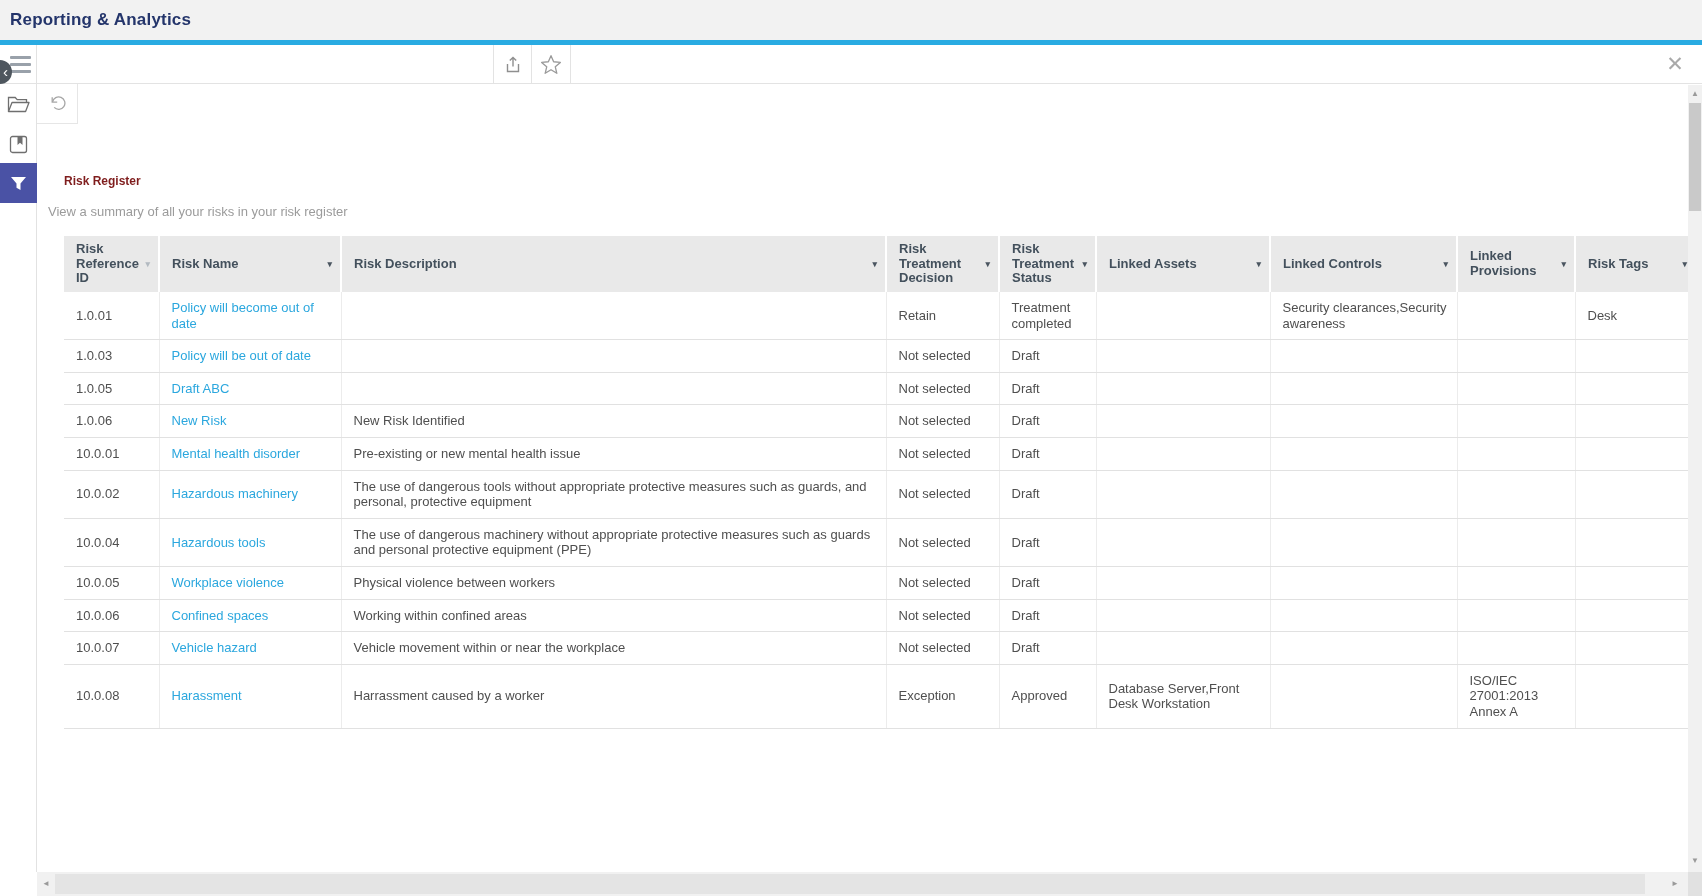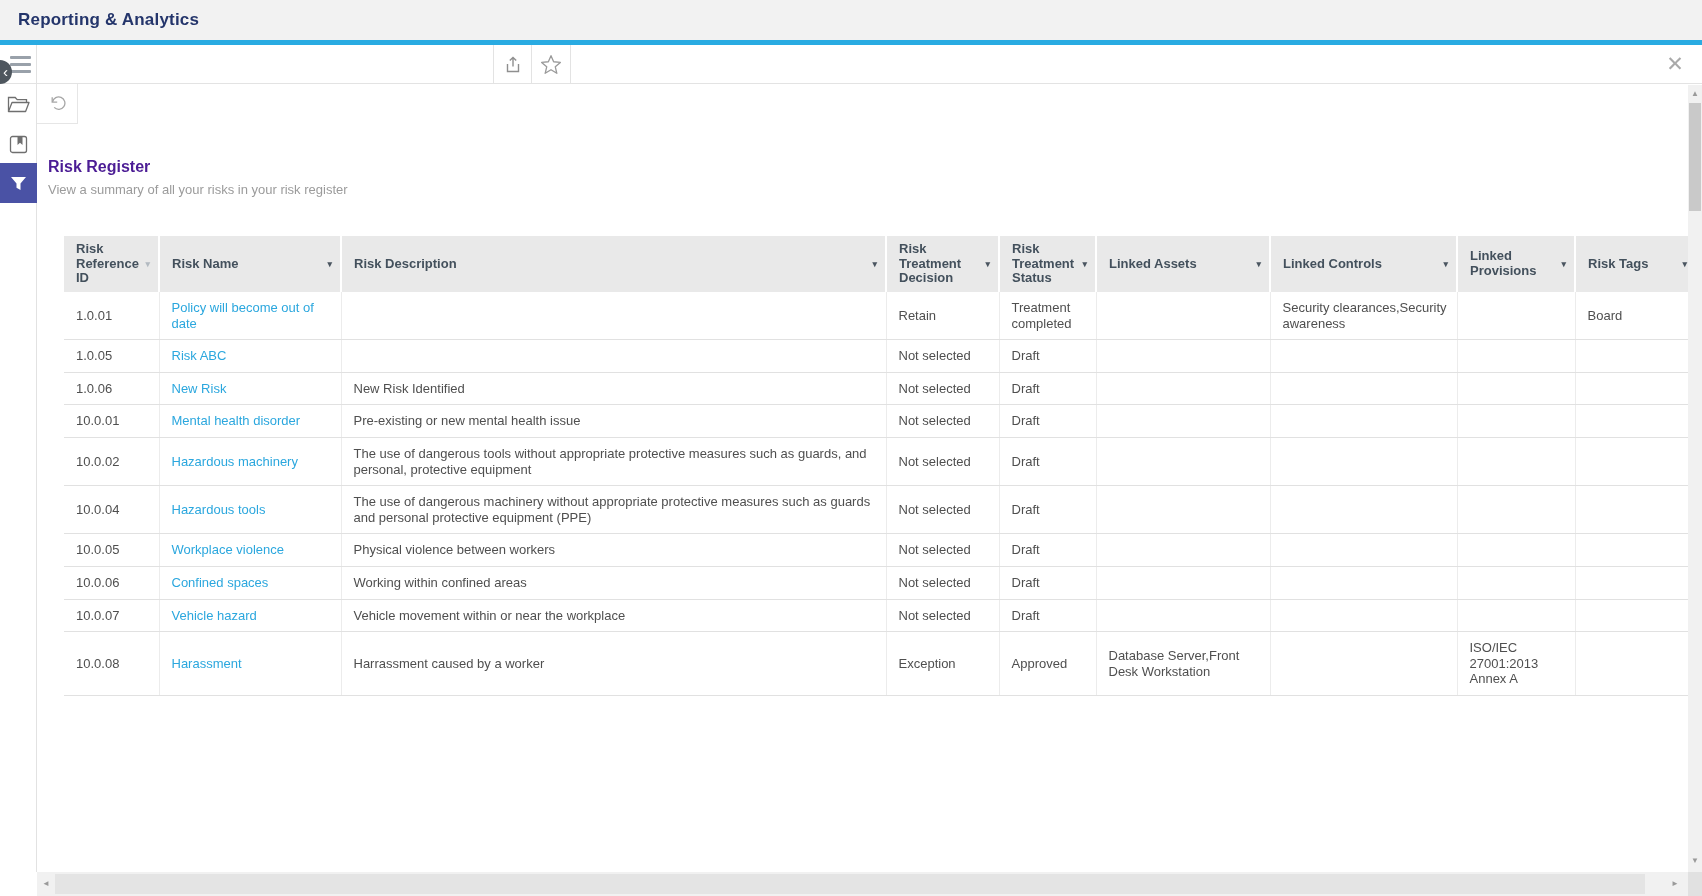--- a/index.html
+++ b/index.html
@@ -8,21 +8,21 @@
     background:#ffffff;
     font-family:"Liberation Sans", sans-serif;
     -webkit-font-smoothing:antialiased;
   }
   
   .topbar{
     position:absolute;left:0;top:0;width:1702px;height:40px;
     background:#f2f2f2;display:flex;align-items:center;
   }
   .topbar .title{
-    margin-left:18px;font-size:17px;font-weight:bold;color:var(--navy,#24356b);
+    margin-left:10px;font-size:17px;font-weight:bold;color:var(--navy,#24356b);
     letter-spacing:.2px;
   }
   .blueline{position:absolute;left:0;top:40px;width:1702px;height:5px;background:var(--accent-blue,#29abe2);}
   
   .sidebar{
     position:absolute;left:0;top:45px;width:37px;height:827px;
     background:#fff;border-right:1px solid #e2e2e2;box-sizing:border-box;
   }
   .side-cell{width:37px;display:flex;align-items:center;justify-content:center;box-sizing:border-box;cursor:pointer;}
   .cell-menu{height:39px;border-bottom:1px solid #e3e3e3;}
@@ -48,21 +48,21 @@
     position:absolute;right:14px;top:6px;width:26px;height:26px;
     color:#a9a9a9;font-size:21px;line-height:26px;text-align:center;cursor:pointer;font-weight:400;
   }
   .undo-cell{
     position:absolute;left:37px;top:84px;width:41px;height:40px;
     border-right:1px solid #e6e6e6;border-bottom:1px solid #e6e6e6;box-sizing:border-box;
     display:flex;align-items:center;justify-content:center;cursor:pointer;background:#fff;
   }
   
   .page-head{position:absolute;left:48px;top:158px;}
-  .page-head h1{margin:0;font-size:16px;font-weight:bold;color:#4c1d95;}
+  .page-head h1{margin:16px;font-size:12px;font-weight:bold;color:#7f1d1d;}
   .page-head p{margin:6px 0 8px 0;font-size:13px;color:#9b9b9b;}
   
   .table-wrap{
     position:absolute;left:64px;top:236px;width:1640px;height:636px;overflow:hidden;
   }
   table.risk{border-collapse:collapse;table-layout:fixed;width:1631px;}
   table.risk th{
     background:#e9e9e9;height:56px;vertical-align:middle;text-align:left;
     padding:0 8px 0 12px;border-right:2px solid #ffffff;box-sizing:border-box;cursor:pointer;
   }
@@ -249,25 +249,36 @@
     <tbody>
         <tr>
           <td>1.0.01</td>
           <td><a class="risk-link">Policy will become out of date</a></td>
           <td></td>
           <td>Retain</td>
           <td>Treatment completed</td>
           <td></td>
           <td>Security clearances,Security awareness</td>
           <td></td>
-          <td>Board</td>
+          <td>Desk</td>
+        </tr>
+        <tr>
+          <td>1.0.03</td>
+          <td><a class="risk-link">Policy will be out of date</a></td>
+          <td></td>
+          <td>Not selected</td>
+          <td>Draft</td>
+          <td></td>
+          <td></td>
+          <td></td>
+          <td></td>
         </tr>
         <tr>
           <td>1.0.05</td>
-          <td><a class="risk-link">Risk ABC</a></td>
+          <td><a class="risk-link">Draft ABC</a></td>
           <td></td>
           <td>Not selected</td>
           <td>Draft</td>
           <td></td>
           <td></td>
           <td></td>
           <td></td>
         </tr>
         <tr>
           <td>1.0.06</td>

